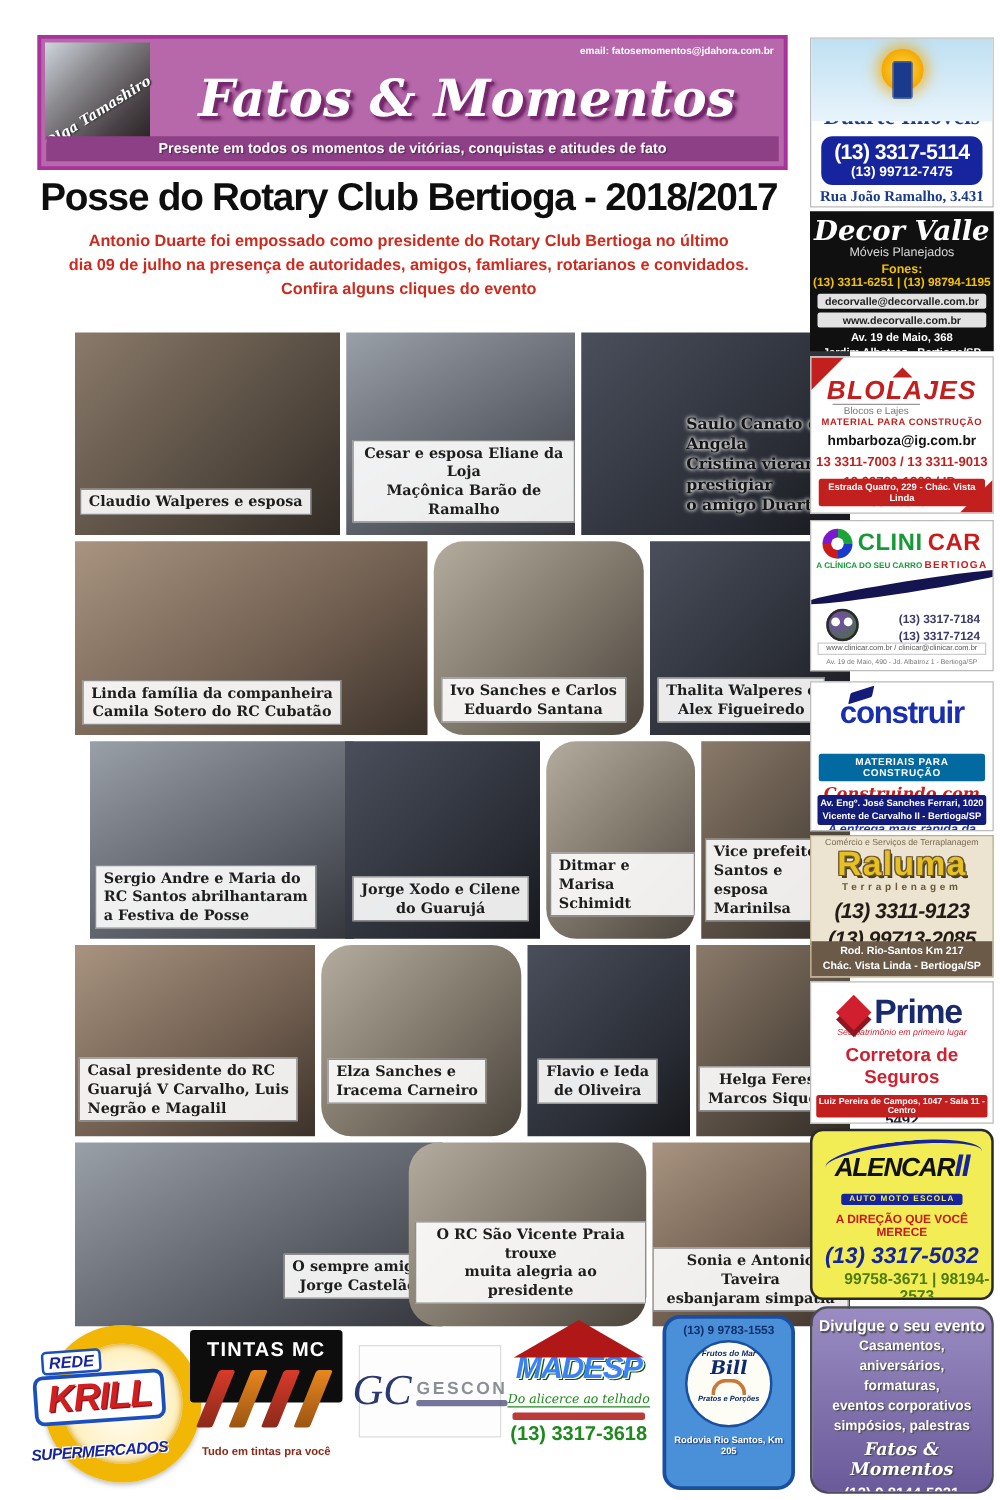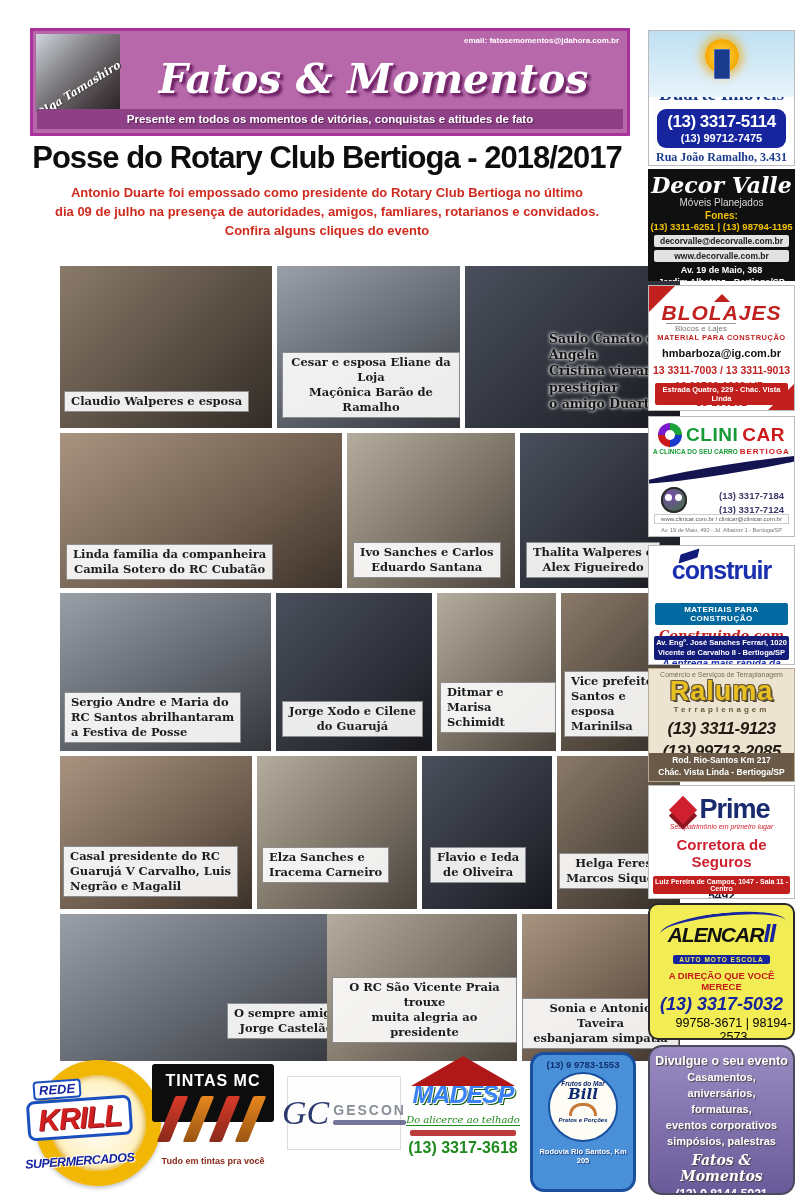--- a/index.html
+++ b/index.html
@@ -16,21 +16,21 @@
   
   .headline{position:absolute;left:18px;top:140px;width:618px;margin:0;text-align:center;font-size:31px;font-weight:bold;letter-spacing:-1px;color:#0e0e0e;}
   .intro{position:absolute;left:18px;top:184px;width:618px;margin:0;text-align:center;font-size:13px;font-weight:bold;color:#cf2a1e;line-height:1.45;white-space:pre-line;}
 
   
   .ph{position:absolute;overflow:hidden;}
   .t1{background:linear-gradient(135deg,#8a7a6a 0%,#5a4f44 55%,#322c26 100%);}
   .t2{background:linear-gradient(150deg,#9aa0a8 0%,#5c6068 60%,#34363c 100%);}
   .t3{background:linear-gradient(135deg,#4a4f5c 0%,#282b33 70%,#17181d 100%);}
   .t4{background:linear-gradient(145deg,#a89480 0%,#6e5c4e 60%,#3c322a 100%);}
-  .t5{background:linear-gradient(135deg,#b5aca0 0%,#7d7468 55%,#4a443c 100%);}
+  .t5{background:linear-gradient(135deg,#b5aca0 0%,#7d7468 55%,#4a443c 100%);border-radius:24px;}
   .cap{position:absolute;background:rgba(255,255,255,0.9);border:1px solid #8c8c8c;color:#1d1d1d;font-family:"DejaVu Serif",serif;font-weight:bold;font-size:11.5px;line-height:1.3;padding:2px 6px;text-align:center;white-space:pre-line;}
   .cap.bare{background:none;border:none;text-align:left;font-size:12.5px;color:#151515;text-shadow:0 0 3px #fff,0 0 4px #fff;}
 
   
   .ad{position:absolute;left:648px;width:147px;box-sizing:border-box;overflow:hidden;text-align:center;}
   .bordered{border:1px solid #bbb;background:#fff;}
 
   
   .du-sky{height:66px;background:linear-gradient(#bfe0f2,#e8f4fb);position:relative;}
   .du-sun{position:absolute;left:50%;top:8px;transform:translateX(-50%);width:34px;height:34px;border-radius:50%;background:radial-gradient(#ffd94d,#f5a800 70%);box-shadow:0 0 10px 4px rgba(245,168,0,.65);}
@@ -105,21 +105,21 @@
   .pr-addr{position:absolute;left:4px;right:4px;bottom:4px;background:#c21f1f;color:#fff;font-weight:bold;font-size:7px;padding:2px 0;border-radius:2px;}
 
   
   .al{background:#f2ec55;border:2px solid #2a2a2a;border-radius:10px;}
   .al-swoosh{position:absolute;left:10px;top:8px;width:126px;height:26px;border-top:3px solid #16249e;border-radius:50%;transform:rotate(-6deg);}
   .al-name{margin-top:14px;font-weight:bold;font-style:italic;font-size:21px;color:#111;letter-spacing:-1px;}
   .al-name b{color:#16249e;font-size:25px;}
   .al-sub{display:inline-block;background:#16249e;color:#f2ec55;font-size:6.5px;font-weight:bold;letter-spacing:1px;padding:1px 6px;border-radius:2px;margin-top:-3px;}
   .al-slogan{color:#c41a1a;font-weight:bold;font-size:9.5px;margin-top:4px;}
   .al-p1{color:#16249e;font-weight:bold;font-style:italic;font-size:18px;margin-top:2px;}
-  .al-p2{color:#000000;font-weight:normal;font-size:12.5px;margin-top:1px;padding-left:24px;}
+  .al-p2{color:#4d7c0f;font-weight:bold;font-size:12.5px;margin-top:1px;padding-left:24px;}
 
   
   .dg{background:linear-gradient(#9a8cc2,#6a5a9a);border:2px solid #4a4a5a;border-radius:14px;color:#fff;}
   .dg-title{font-weight:bold;font-size:12.5px;margin-top:7px;text-shadow:1px 1px 1px #444;}
   .dg-body{font-weight:bold;font-size:11px;line-height:1.45;white-space:pre-line;text-shadow:1px 1px 1px #444;margin-top:2px;}
   .dg-brand{font-family:"DejaVu Serif",serif;font-style:italic;font-weight:bold;font-size:14px;margin-top:2px;text-shadow:1px 1px 1px #444;}
   .dg-ph{font-weight:bold;font-size:12px;margin-top:3px;}
 
   
   .krill{position:absolute;left:25px;top:1058px;width:118px;height:132px;}
@@ -195,21 +195,21 @@
   </figure>
   <figure class="ph t5" style="left:307px;top:417px;width:168px;height:155px;">
     <figcaption class="cap" style="left:6px;bottom:10px;">Ivo Sanches e Carlos
 Eduardo Santana</figcaption>
   </figure>
   <figure class="ph t3" style="left:480px;top:417px;width:160px;height:155px;">
     <figcaption class="cap" style="left:6px;bottom:10px;">Thalita Walperes e
 Alex Figueiredo</figcaption>
   </figure>
 
-  <figure class="ph t2" style="left:20px;top:577px;width:211px;height:158px;text-decoration:underline;">
+  <figure class="ph t2" style="left:32px;top:577px;width:211px;height:158px;text-decoration:underline;">
     <figcaption class="cap" style="left:4px;bottom:8px;text-align:left;">Sergio Andre e Maria do
 RC Santos abrilhantaram
 a Festiva de Posse</figcaption>
   </figure>
   <figure class="ph t3" style="left:236px;top:577px;width:156px;height:158px;">
     <figcaption class="cap" style="left:6px;bottom:14px;">Jorge Xodo e Cilene
 do Guarujá</figcaption>
   </figure>
   <figure class="ph t5" style="left:397px;top:577px;width:119px;height:158px;">
     <figcaption class="cap" style="left:3px;bottom:18px;text-align:left;">Ditmar e Marisa

